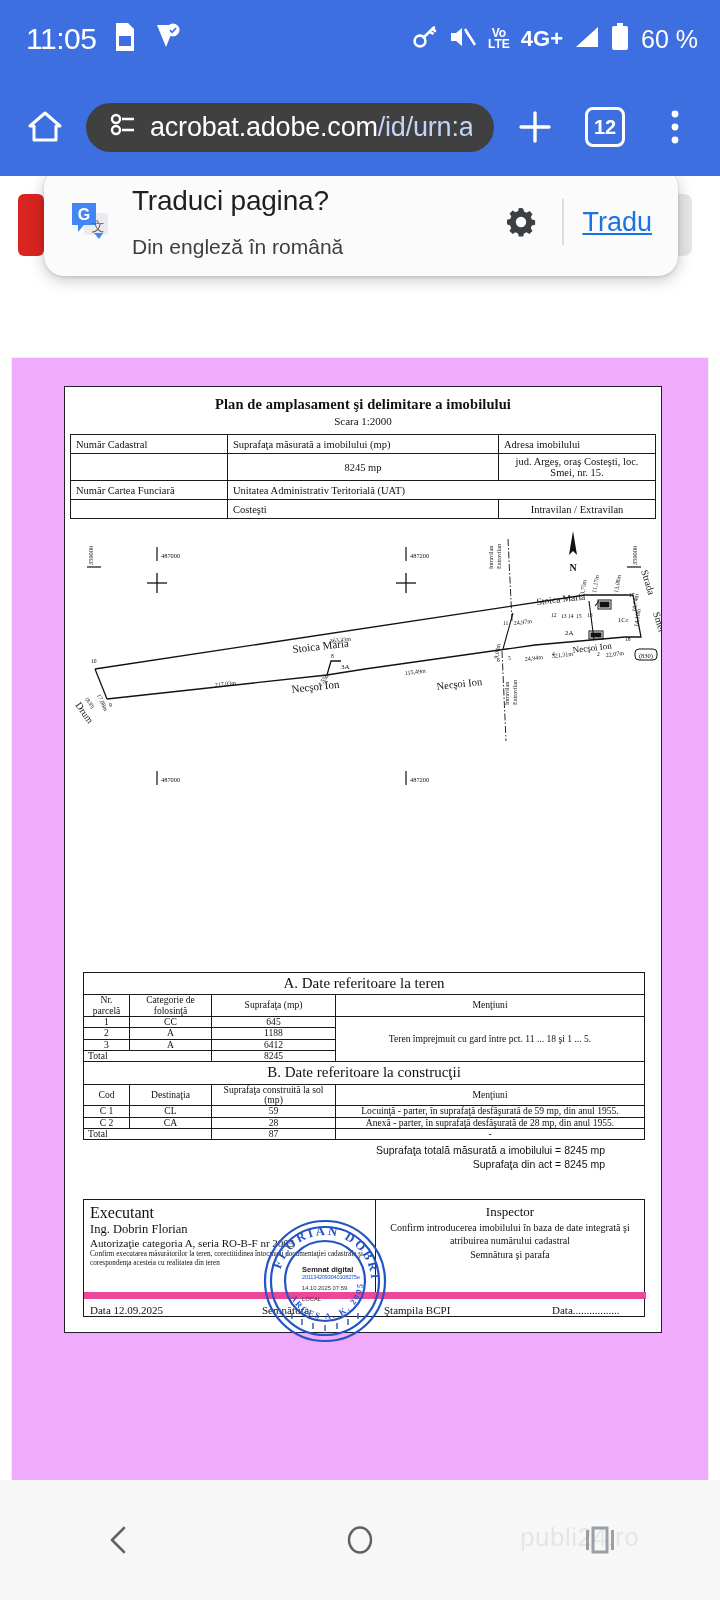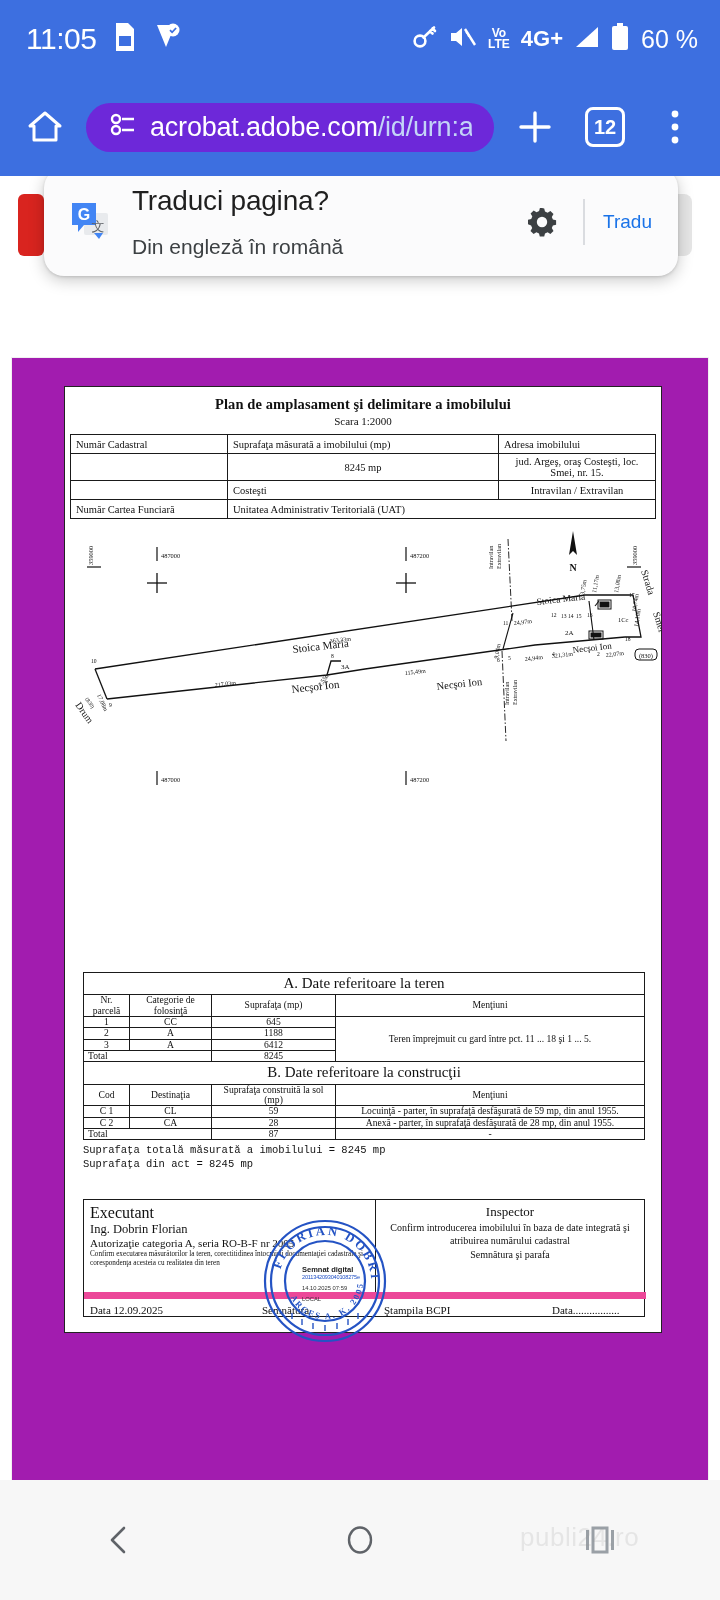--- a/index.html
+++ b/index.html
@@ -27,21 +27,21 @@
   .batt-pct{ font-size:25px; font-weight:400; margin-left:1px;text-align:right;}
 
   
   #browser-bar{
     position:absolute; top:78px; left:0; width:720px; height:98px;
     background:#3d6fe0;
     display:flex; align-items:center; padding:0 16px;
     gap:12px;
   }
   #omnibox{
-    flex:1; height:49px; background:#6d28d9; border-radius:34px;
+    flex:1; height:49px; background:#404040; border-radius:34px;
     display:flex; align-items:center; gap:12px; padding:0 22px;
     overflow:hidden; min-width:0;
   }
   #omnibox-text{
     color:#ffffff; font-size:27px; white-space:nowrap; overflow:hidden;
     letter-spacing:-0.2px;
   }
   #omnibox-text .dim{ color:#c3d4f7; }
   .bar-btn{ width:58px; height:58px; display:flex;align-items:center;justify-content:center; flex:0 0 auto;}
   #tab-count{
@@ -76,30 +76,30 @@
     background:#fbfbfc; border-radius:20px;
     box-shadow:0 4px 16px rgba(0,0,0,.22), 0 1px 3px rgba(0,0,0,.14);
     display:flex; align-items:center; padding:0 22px 0 24px;
   }
   #gt-icon{ width:46px;height:46px;flex:0 0 auto; position:relative; margin-right:18px;}
   #banner-texts{ flex:1; min-width:0; }
   #banner-title{ font-size:28px; color:#1f1f1f; letter-spacing:-0.2px; line-height:1.15;}
   #banner-sub{ font-size:21px; color:#3c4043; margin-top:17px;}
   #banner-gear{ width:46px;height:46px; display:flex;align-items:center;justify-content:center; flex:0 0 auto;}
   #banner-div{ width:2px; height:46px; background:#dadce0; margin:0 18px; flex:0 0 auto;}
-  #banner-action{ color:#1a73e8; font-size:19px; font-weight:500; flex:0 0 auto; padding-right:4px;}
+  #banner-action{ color:#1a73e8; font-size:27px; font-weight:500; flex:0 0 auto; padding-right:4px;text-decoration:underline;}
 
   
   #doc-scroll{
     position:absolute; top:182px; left:0; width:720px; height:1122px;
     background:#ffffff;
   }
   #doc-sheet{
     position:absolute; left:12px; top:0; width:696px; height:1140px;
-    background:#a21caf;
+    background:#f0abfc;
     box-shadow:0 0 0 1px #f0f0f0;
   }
   #doc-frame{
     position:absolute; left:52px; top:28px; width:598px; height:947px;
     border:1.6px solid #222; background:#fff;
   }
 
   .doc-title{
     text-align:center; font-family:"Liberation Serif", serif;
     font-size:14.5px; font-weight:700; color:#111; margin-top:9px;
@@ -123,21 +123,21 @@
 
   
   #tbl-wrap{ position:absolute; left:18px; top:585px; width:522px;}
   .sec-title{
     text-align:center; font-family:"Liberation Serif", serif;
     font-size:15px; color:#111; padding:2px 0 3px 0;
   }
   table.cad2{ border-collapse:collapse; width:562px; font-family:"Liberation Serif", serif; font-size:9.6px; color:#111;}
   table.cad2 td{ border:1px solid #1a1a1a; text-align:center; padding:0px 3px; height:11px; line-height:1.08;}
   table.cad2 td.hd{ height:18px; }
-  .totline{ text-align:left; font-family:Liberation Mono, monospace; font-size:10.5px; color:#111; line-height:1.3; }
+  .totline{ text-align:right; font-family:Liberation Sans, sans-serif; font-size:10.5px; color:#111; line-height:1.3; }
 
   
   #sig-block{ position:absolute; left:18px; top:0; width:562px; height:118px; border:1px solid #1a1a1a;}
   #sig-exec{ position:absolute; left:0; top:0; width:292px; height:92px; border-right:1px solid #1a1a1a; padding:4px 6px; }
   #sig-insp{ position:absolute; left:292px; top:0; right:0; height:92px; padding:4px 6px; text-align:center;}
   #sig-bottom{ position:absolute; left:0; top:92px; width:562px; height:25px; border-top:7px solid #ec4899;}
   .ex-l1{ font-family:"Liberation Serif", serif; font-size:16px; color:#111;}
   .ex-l2{ font-family:"Liberation Serif", serif; font-size:12.5px; color:#111;}
   .ex-l3{ font-family:"Liberation Serif", serif; font-size:11px; color:#111;}
   .ex-small{ font-family:"Liberation Serif", serif; font-size:7.2px; color:#111; line-height:1.25; margin-top:1px;}
@@ -305,27 +305,27 @@
             <td style="width:110px">Număr Cadastral</td>
             <td style="width:190px">Suprafaţa măsurată a imobilului (mp)</td>
             <td>Adresa imobilului</td>
           </tr>
           <tr>
             <td></td>
             <td style="text-align:center">8245 mp</td>
             <td style="text-align:center">jud. Argeş, oraş Costeşti, loc. Smei, nr. 15.</td>
           </tr>
           <tr>
+            <td colspan="1">Număr Cartea Funciară</td>
+            <td colspan="2">Unitatea Administrativ Teritorială (UAT)</td>
+          </tr>
+          <tr>
             <td></td>
             <td>Costeşti</td>
             <td style="width:110px;text-align:center">Intravilan / Extravilan</td>
-          </tr>
-          <tr>
-            <td colspan="1">Număr Cartea Funciară</td>
-            <td colspan="2">Unitatea Administrativ Teritorială (UAT)</td>
           </tr>
         </tbody>
           </table>
 
         <div id="drawing">
           <svg width="596" height="458" viewBox="0 0 596 458">
             <g font-family="Liberation Serif, serif" fill="#111">
 
               <g>
                 <line x1="92" y1="38" x2="92" y2="52" stroke="#111" stroke-width="1.2"></line>

